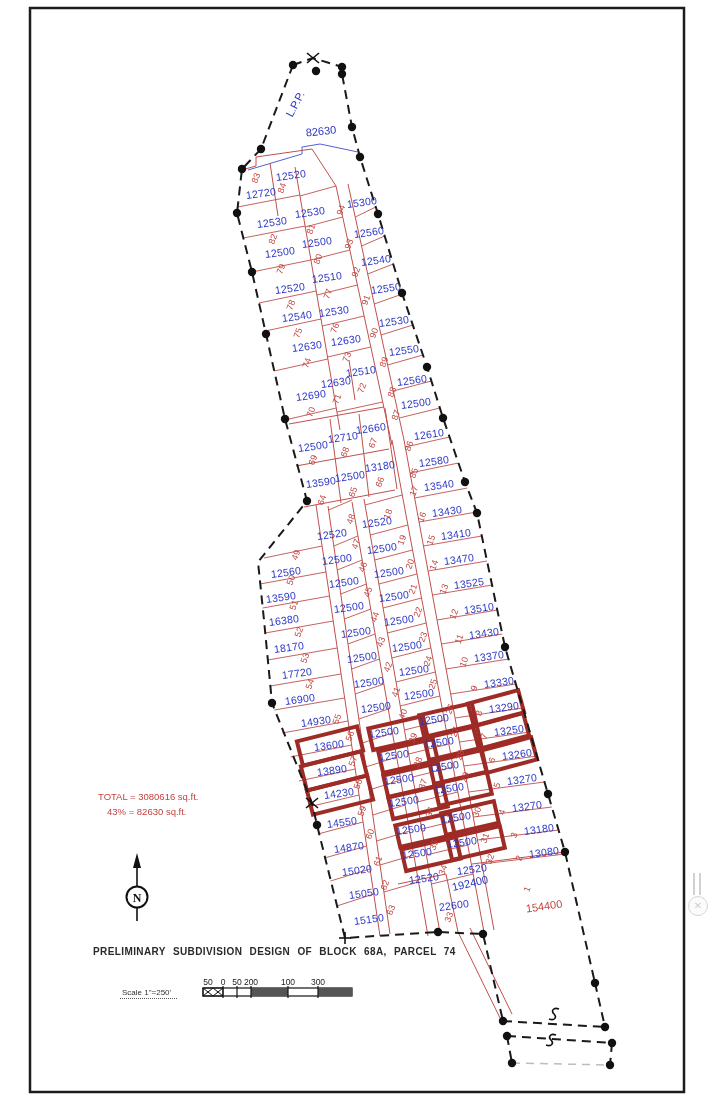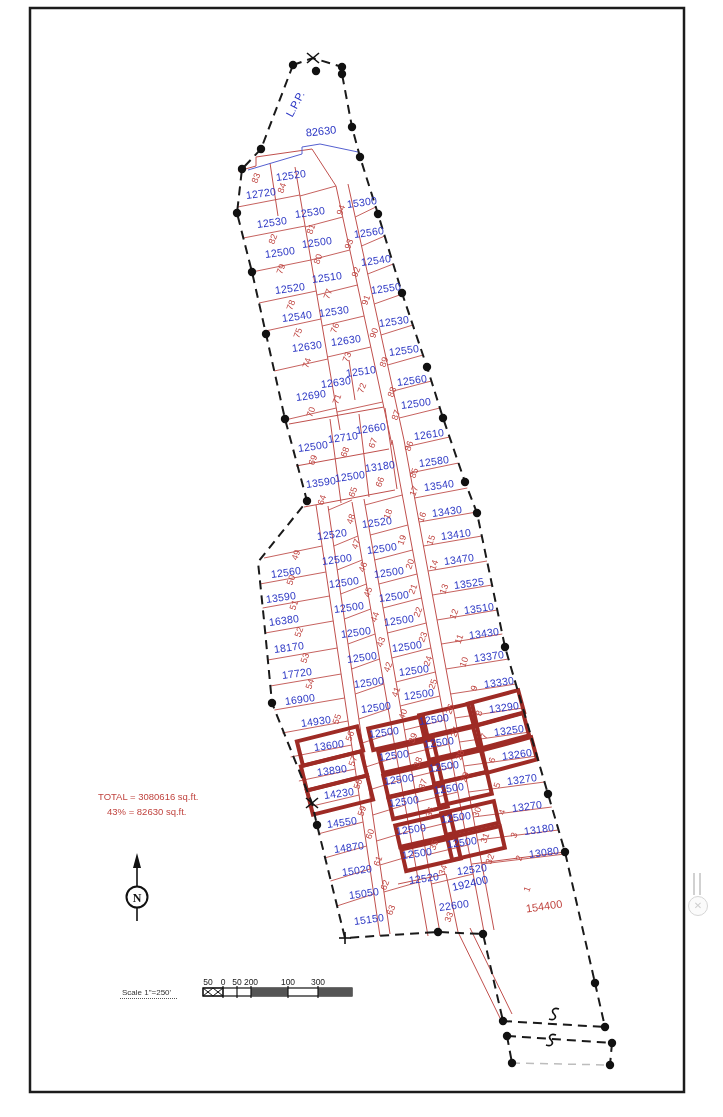--- a/index.html
+++ b/index.html
@@ -414,20 +414,21 @@
       <span class="lbl num" style="left: 362px; top: 811px; transform: translate(-50%, -50%) rotate(-70deg);">59</span>
       <span class="lbl num" style="left: 370px; top: 834px; transform: translate(-50%, -50%) rotate(-70deg);">60</span>
       <span class="lbl num" style="left: 378px; top: 861px; transform: translate(-50%, -50%) rotate(-70deg);">61</span>
       <span class="lbl num" style="left: 385px; top: 885px; transform: translate(-50%, -50%) rotate(-70deg);">62</span>
       <span class="lbl num" style="left: 391px; top: 910px; transform: translate(-50%, -50%) rotate(-70deg);">63</span>
       <span class="lbl num" style="left: 449px; top: 917px; transform: translate(-50%, -50%) rotate(-70deg);">33</span>
       <span class="lbl blue ann" style="left: 321px; top: 131px; transform: translate(-50%, -50%) rotate(-6deg);">82630</span>
       <span class="lbl blue ann" style="left: 295px; top: 104px; transform: translate(-50%, -50%) rotate(-62deg);">L.P.P.</span>
       <span class="lbl blue ann" style="left: 470px; top: 883px; transform: translate(-50%, -50%) rotate(-13deg);">192400</span>
     </div>
+  <div id="title">PRELIMINARY SUBDIVISION DESIGN OF BLOCK 68A, PARCEL 74</div>
   <div id="totals">
     <div class="l1">TOTAL  =  3080616  sq.ft.</div>
     <div class="l2">43%  =  82630  sq.ft.</div>
   </div>
   <div id="scalelabel">Scale 1"=250'</div>
   <div id="brokenicon">✕</div>
 <span class="tick" style="left: 208px;">50</span>
     <span class="tick" style="left: 223px;">0</span>
     <span class="tick" style="left: 237px;">50</span>
     <span class="tick" style="left: 251px;">200</span>

